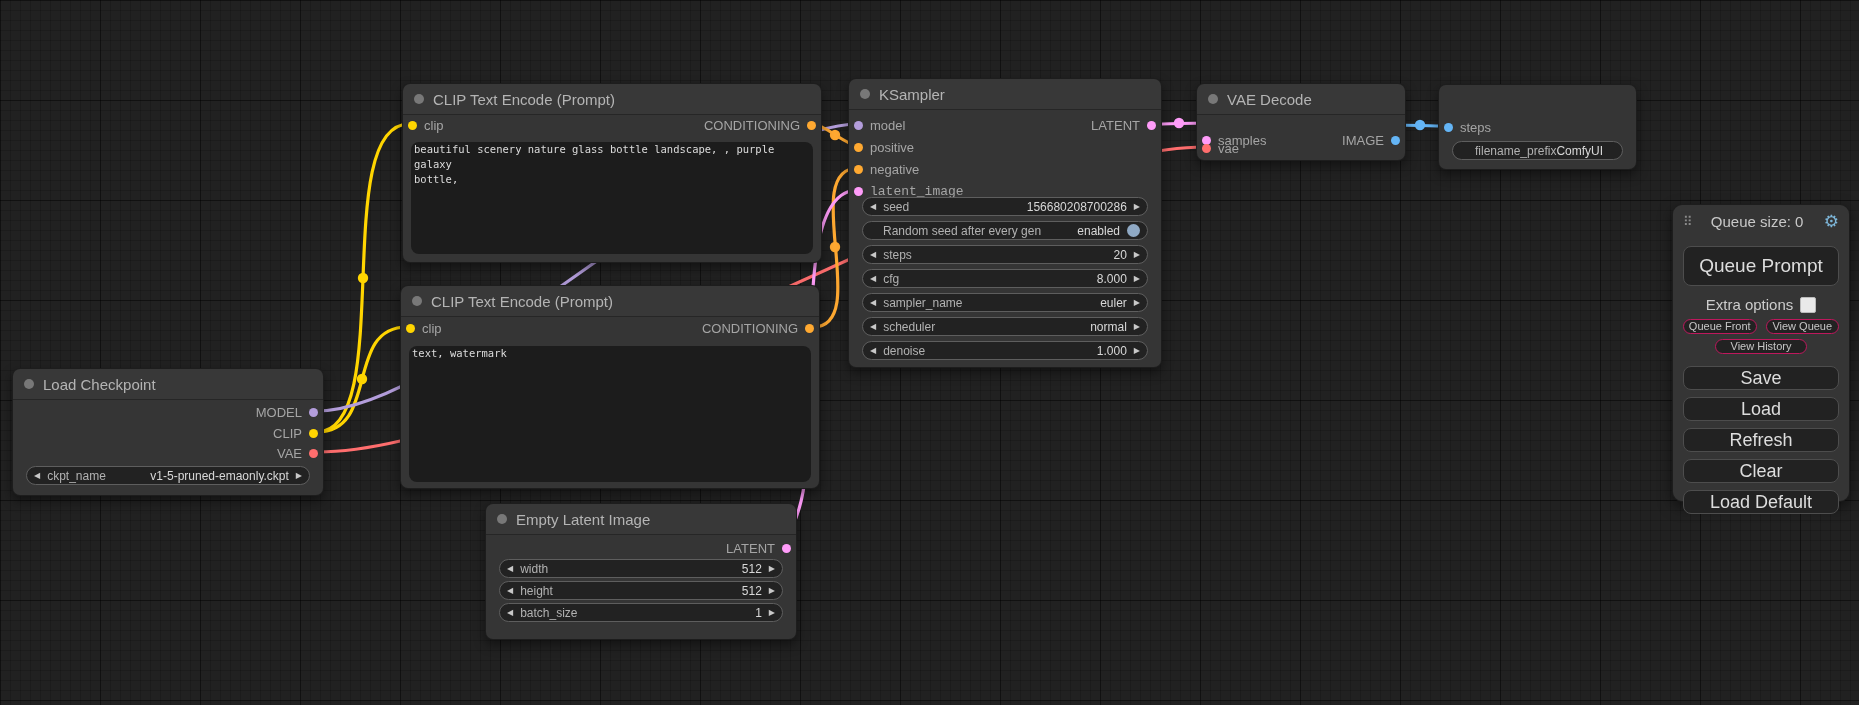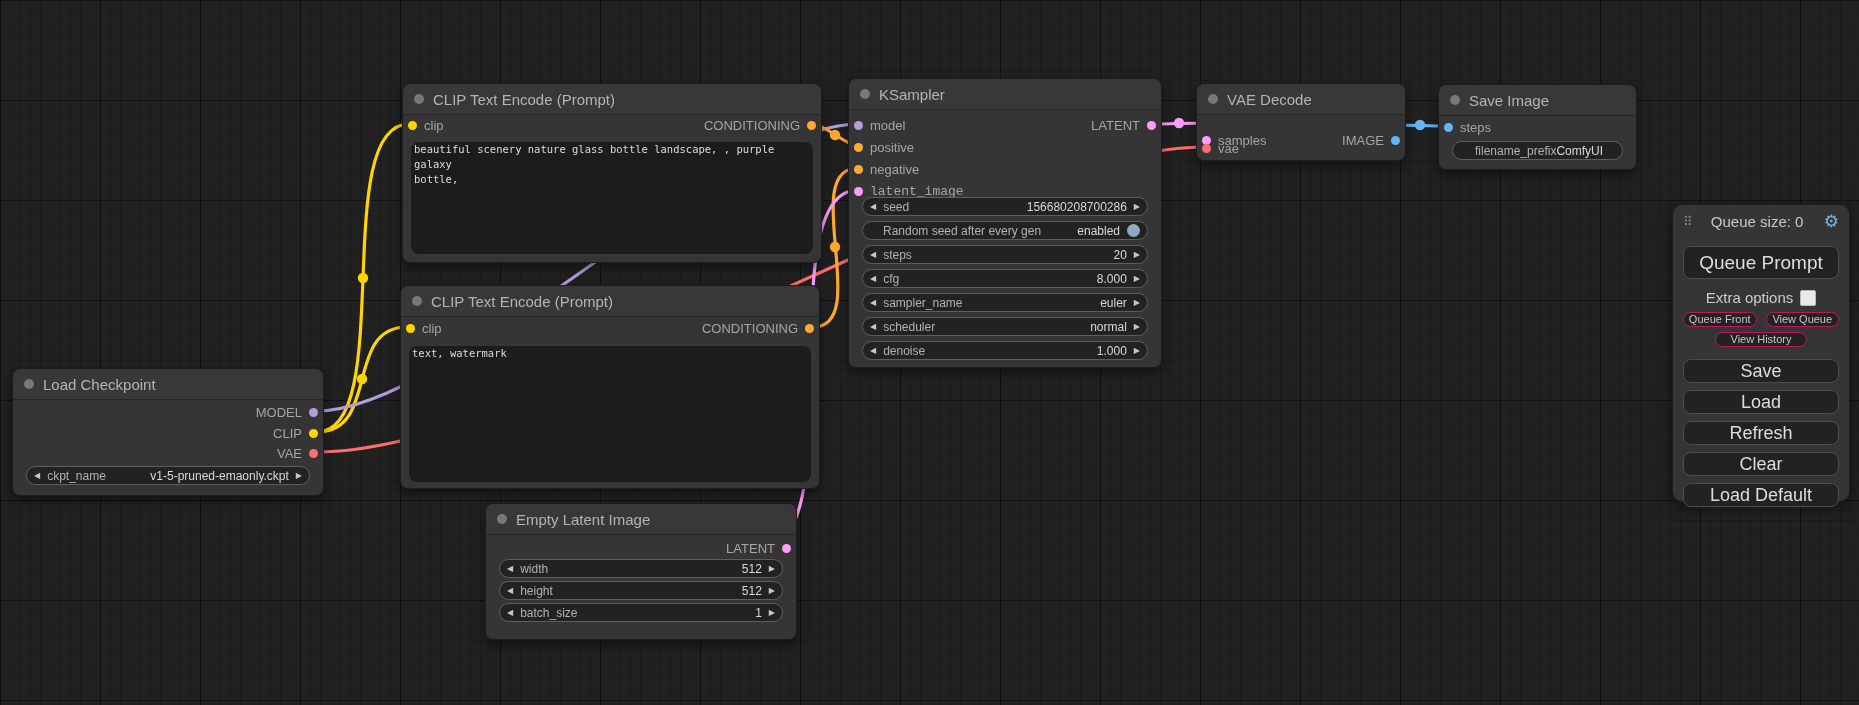--- a/index.html
+++ b/index.html
@@ -60,21 +60,21 @@
   }
   .qp-header{display:flex;align-items:center;margin-bottom:7px;}
   .qp-handle{color:#8a8a8a;font-size:13px;cursor:grab;flex:0 0 auto;letter-spacing:-2px;}
   .qp-size{flex:1;text-align:center;font-size:15px;color:#c8c8c8;}
   .qp-gear{flex:0 0 auto;font-size:17px;color:#7db6d9;cursor:pointer;line-height:1;}
   .qp-btn{
     display:block;width:100%;background:#222222;border:1px solid #4d4d4d;border-radius:8px;
     color:#dddddd;font-family:"Liberation Sans",sans-serif;text-align:center;cursor:pointer;
     box-sizing:border-box;
   }
-  #queue-prompt-btn{height:33px;font-size:19px;margin-bottom:10px;margin-top:16px;}
+  #queue-prompt-btn{height:40px;font-size:19px;margin-bottom:10px;margin-top:16px;}
   .qp-extra{display:flex;align-items:center;justify-content:center;gap:7px;font-size:15px;margin-bottom:6px;}
   .qp-checkbox{width:14px;height:14px;background:#e9e9e9;border:1px solid #bbb;border-radius:2px;cursor:pointer;}
   .qp-smallrow{display:flex;gap:9px;margin-bottom:5px;}
   .qp-small{
     flex:1;height:15px;background:#222222;border:1px solid #be185d;border-radius:9px;
     color:#c6c6c6;font-size:11px;text-align:center;cursor:pointer;font-family:"Liberation Sans",sans-serif;
     padding:0;line-height:13px;
   }
   .qp-history{display:block;width:92px;margin:0 auto 12px auto;flex:none;}
   .qp-main{height:24px;font-size:18px;margin-bottom:7px;}
@@ -302,24 +302,20 @@
           </span>
         </div>
         <div class="slot-row" style="top: 54px;">
           <span class="slot">
             <span class="slot-dot" style="background: rgb(255, 110, 110);"></span>
             <span>vae</span>
           </span>
         </div>
       </div>
       <div class="node" style="left: 1438px; top: 84px; width: 199px; height: 86px;">
-        <div class="node-title">
-          <span class="title-dot"></span>
-          <span>Save Image</span>
-        </div>
         <div class="slot-row" style="top: 32px;">
           <span class="slot">
             <span class="slot-dot" style="background: rgb(100, 181, 246);"></span>
             <span>steps</span>
           </span>
         </div>
         <div class="widget kind-text" style="top: 56px;">
           <span class="wlabel">filename_prefix</span>
           <span class="spacer"></span>
           <span class="wvalue">ComfyUI</span>

